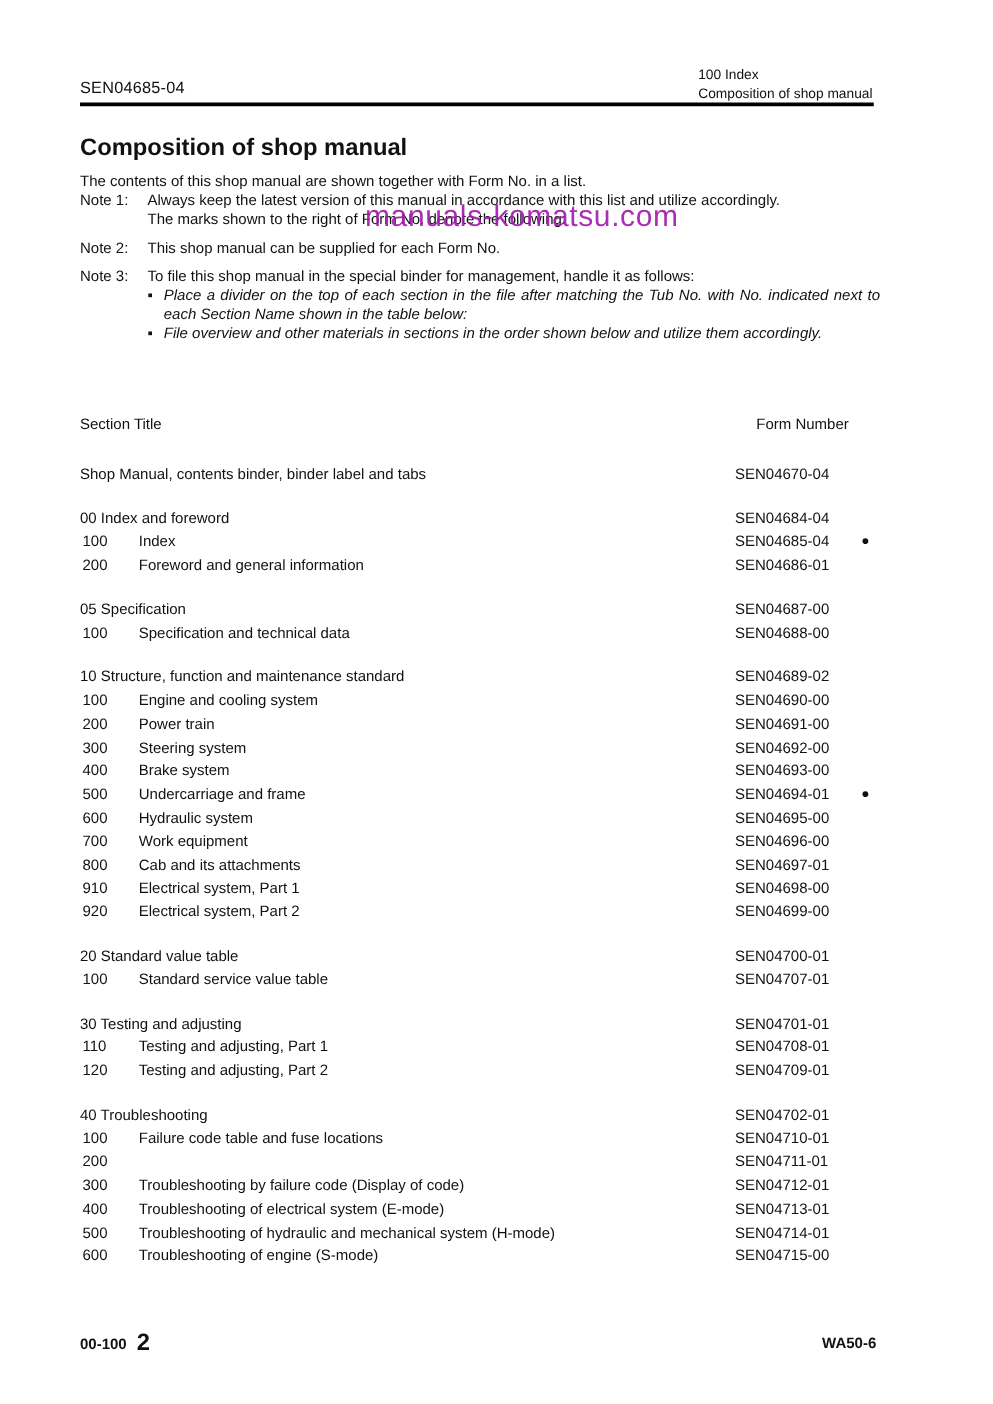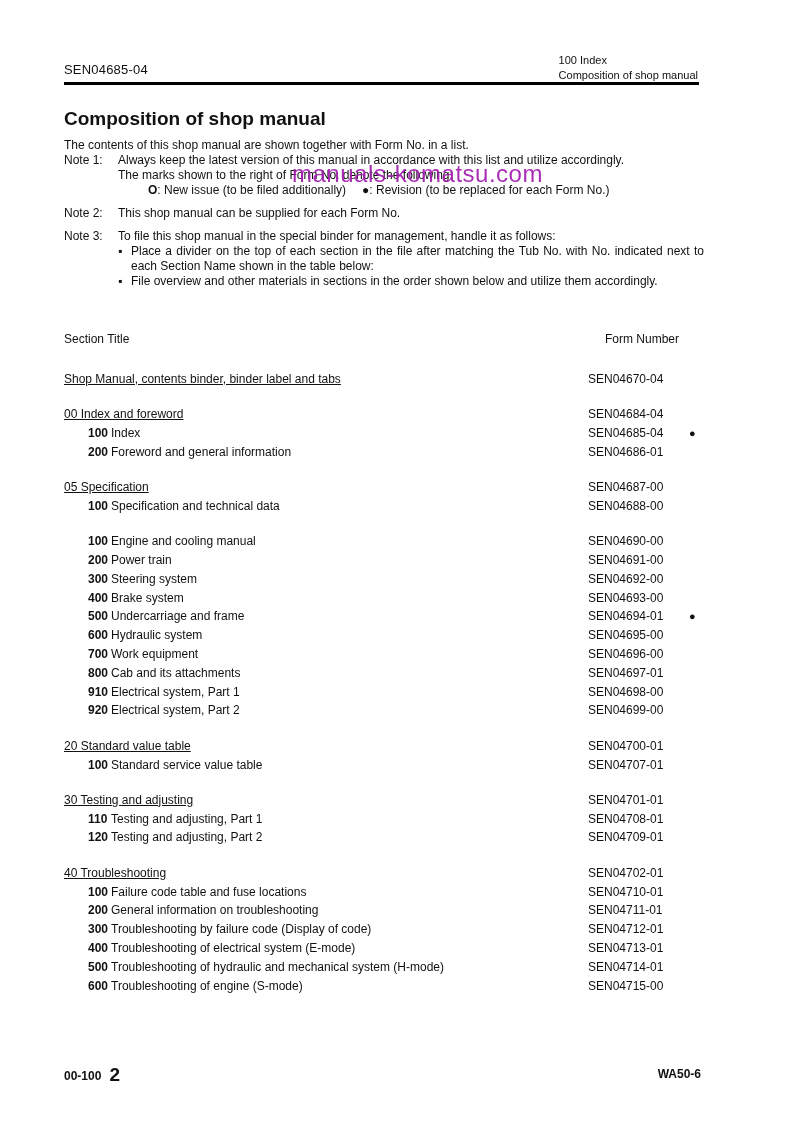--- a/index.html
+++ b/index.html
@@ -15,34 +15,34 @@
 
   .intro { position: absolute; left: 64px; top: 138px; width: 640px; font-size: 12px; line-height: 15px; }
   .note { display: flex; }
   .note-label { width: 54px; flex: none; }
   .note-body { flex: 1; }
   .gap { height: 8px; }
   .marks { padding-left: 30px; display: flex; gap: 16px; }
   .sym { font-weight: bold; }
   .bullet { display: flex; }
   .bullet-mark { width: 13px; flex: none; }
-  .bullet-text { flex: 1; text-align: justify; }
+  .bullet-text { flex: 1; text-align: justify; font-style: italic; }
 
   .watermark { position: absolute; left: 292px; top: 160px; font-size: 24px; color: #a21caf;
                letter-spacing: 0.5px; opacity: 0.92; pointer-events: none; }
 
   .tbl-head { position: absolute; left: 64px; top: 332px; width: 620px; font-size: 12px; }
   .tbl-head .col-form { position: absolute; left: 541px; top: 0; }
 
   .rows { position: absolute; left: 64px; top: 370px; width: 650px; font-size: 12px; }
   .row { position: relative; height: 18.8px; line-height: 18.8px; }
   .row.spacer { height: 16.5px; }
-  .row .num { position: absolute; left: 24px; font-weight: bold; }
+  .row .num { position: absolute; left: 2px; }
   .row .name { position: absolute; left: 47px; }
-  .row .main { position: absolute; left: 0; text-decoration: underline; }
+  .row .main { position: absolute; left: 0; }
   .row .form { position: absolute; left: 524px; }
   .row .mark { position: absolute; left: 625px; font-size: 11px; }
 
   .foot-left { position: absolute; left: 64px; top: 1064px; font-size: 12px; font-weight: bold; }
   .foot-left .pg { font-size: 19px; margin-left: 8px; vertical-align: -1px; }
   .foot-right { position: absolute; right: 93px; top: 1067px; font-size: 12px; font-weight: bold; }
 </style>
 </head>
 <body>
 
@@ -58,28 +58,20 @@
   <h1 class="title">Composition of shop manual</h1>
 
   <div class="intro">
     <div>The contents of this shop manual are shown together with Form No. in a list.</div>
 
     <div class="note">
       <div class="note-label">Note 1:</div>
       <div class="note-body">
         <div>Always keep the latest version of this manual in accordance with this list and utilize accordingly.</div>
         <div>The marks shown to the right of Form No. denote the following:</div>
-        <div class="marks">
-          <span>
-            <span class="sym">O</span><span>:  New issue (to be filed additionally)</span>
-          </span>
-          <span>
-            <span class="sym">●</span><span>:  Revision (to be replaced for each Form No.)</span>
-          </span>
-        </div>
       </div>
     </div>
     <div class="gap"></div>
 
     <div class="note">
       <div class="note-label">Note 2:</div>
       <div class="note-body">This shop manual can be supplied for each Form No.</div>
     </div>
     <div class="gap"></div>
 
@@ -137,22 +129,27 @@
         <span class="mark"></span>
       </div>
       <div class="row">
         <span class="num">100</span>
         <span class="name">Specification and technical data</span>
         <span class="form">SEN04688-00</span>
         <span class="mark"></span>
       </div>
       <div class="row spacer"></div>
       <div class="row">
-        <span class="num">100</span>
-        <span class="name">Engine and cooling manual</span>
+        <span class="main">10 Structure, function and maintenance standard</span>
+        <span class="form">SEN04689-02</span>
+        <span class="mark"></span>
+      </div>
+      <div class="row">
+        <span class="num">100</span>
+        <span class="name">Engine and cooling system</span>
         <span class="form">SEN04690-00</span>
         <span class="mark"></span>
       </div>
       <div class="row">
         <span class="num">200</span>
         <span class="name">Power train</span>
         <span class="form">SEN04691-00</span>
         <span class="mark"></span>
       </div>
       <div class="row">
@@ -240,21 +237,20 @@
         <span class="mark"></span>
       </div>
       <div class="row">
         <span class="num">100</span>
         <span class="name">Failure code table and fuse locations</span>
         <span class="form">SEN04710-01</span>
         <span class="mark"></span>
       </div>
       <div class="row">
         <span class="num">200</span>
-        <span class="name">General information on troubleshooting</span>
         <span class="form">SEN04711-01</span>
         <span class="mark"></span>
       </div>
       <div class="row">
         <span class="num">300</span>
         <span class="name">Troubleshooting by failure code (Display of code)</span>
         <span class="form">SEN04712-01</span>
         <span class="mark"></span>
       </div>
       <div class="row">

